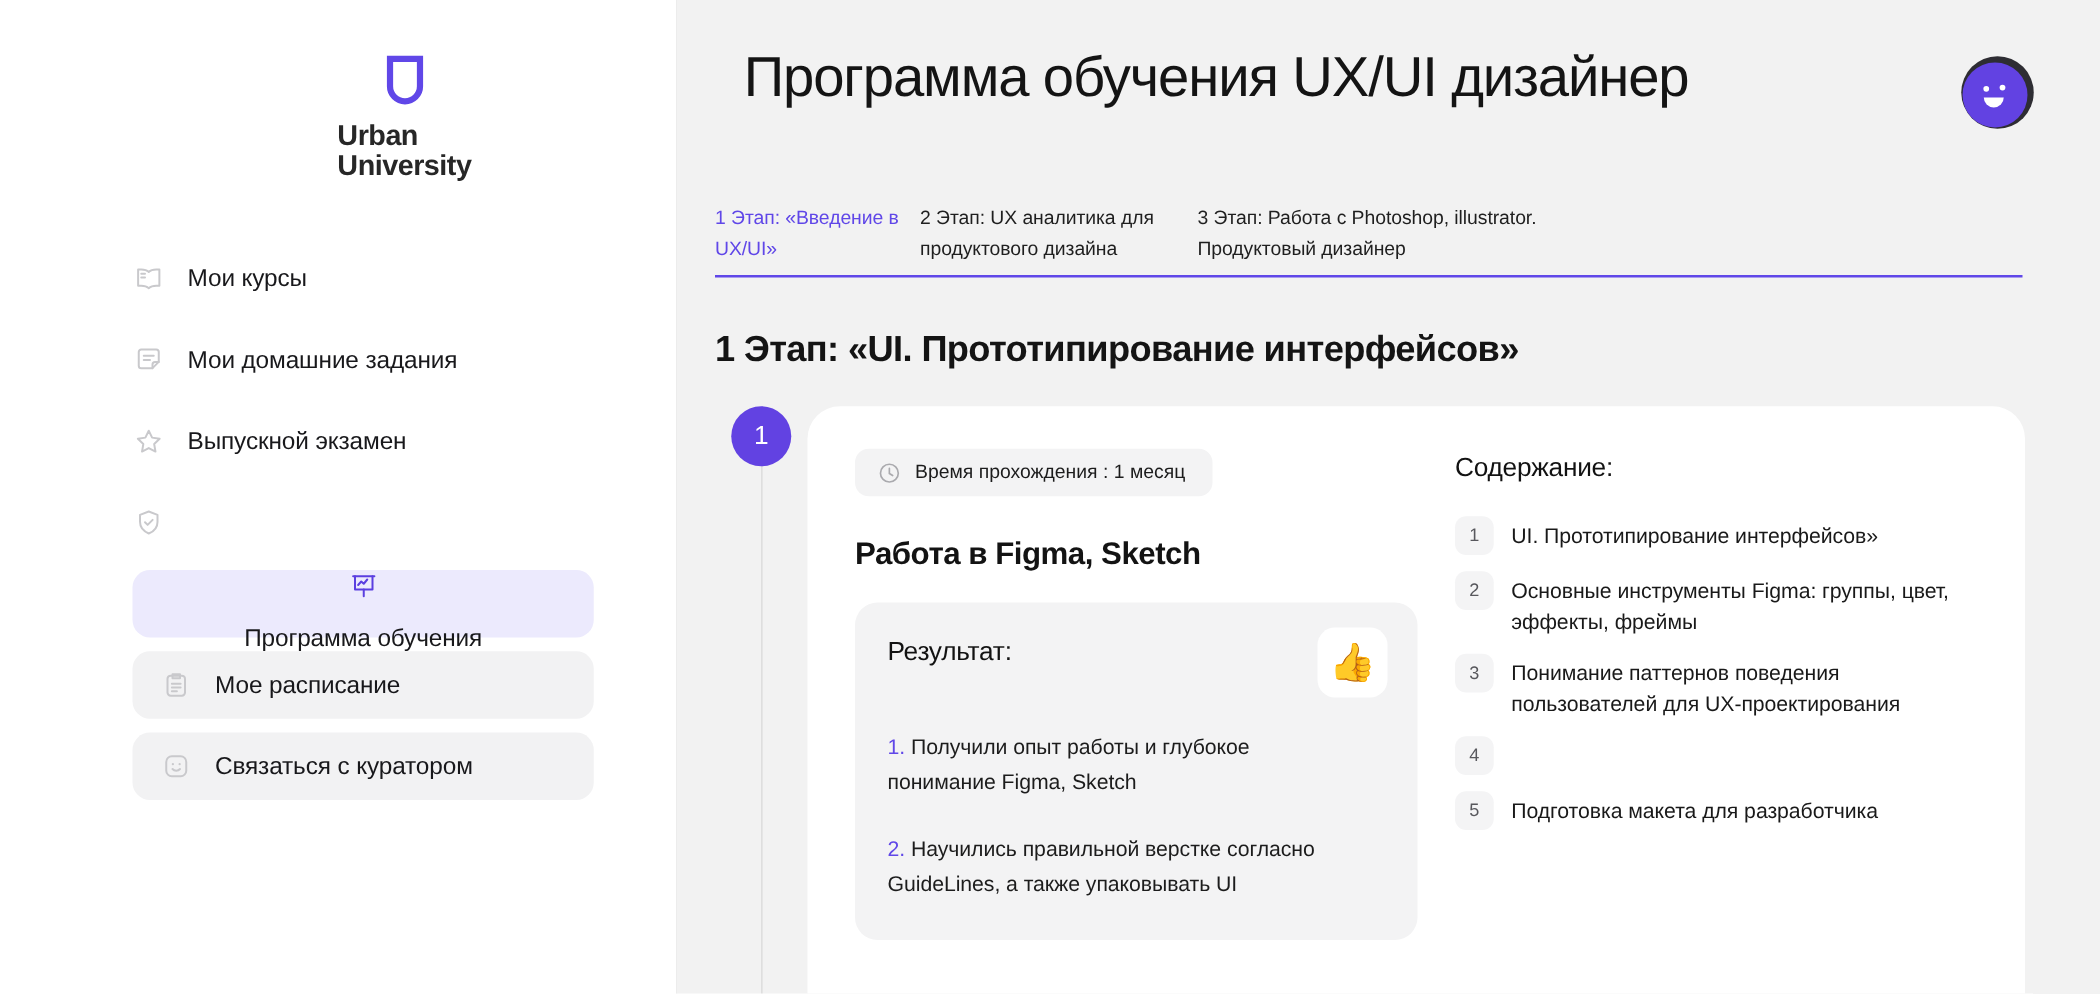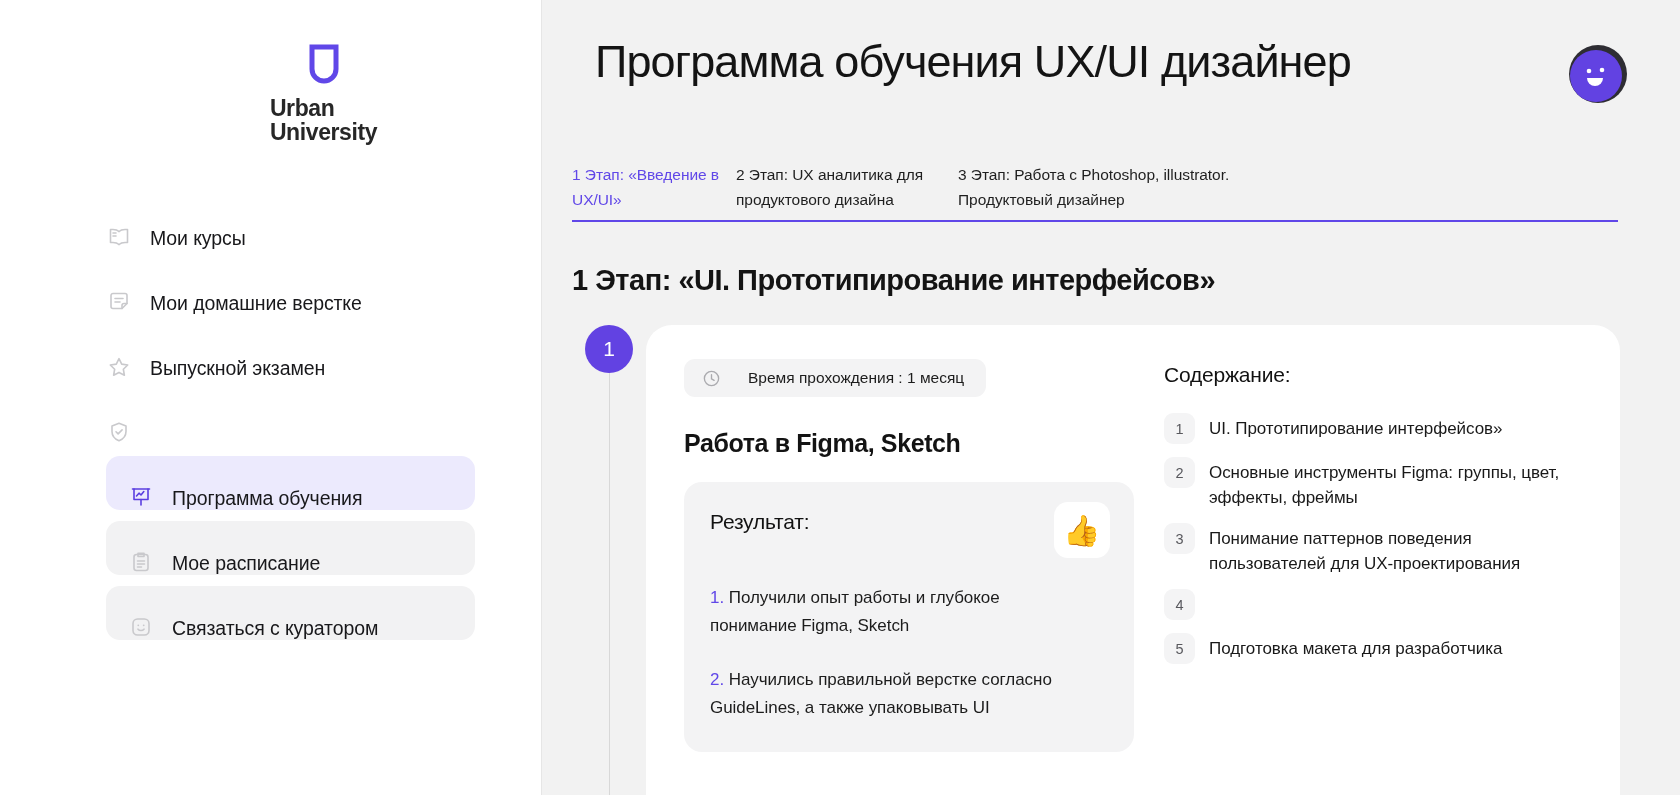--- a/index.html
+++ b/index.html
@@ -36,32 +36,32 @@
     font-weight: bold;
     font-size: 23px;
     line-height: 24px;
     letter-spacing: -0.4px;
     color: #272727;
     white-space: pre-line;
   }
   .menu { margin-top: 52px; padding: 0 66px 0 106px; }
   .menu-item {
     display: flex;
-    align-items: flex-end;
+    align-items: center;
     gap: 18px;
     height: 54px;
     padding: 0 22px;
     margin-bottom: 11px;
     border-radius: 14px;
     cursor: pointer;
     background: transparent;
   }
   .menu-item.plain { padding-left: 0; }
   .menu-item.grey { background: #f2f2f3; }
-  .menu-item.active { background: #eceafd; }
+  .menu-item.active { background: #eceafd; flex-direction: column; }
   .menu-icon {
     width: 26px; height: 26px;
     flex: 0 0 26px;
     display: flex; align-items: center; justify-content: center;
     color: #c9c9cc;
   }
   .menu-item.active .menu-icon { color: #5b3fe0; }
   .menu-label {
     font-size: 19.5px;
     color: #18181b;
@@ -171,21 +171,21 @@
     display: flex;
     gap: 30px;
     min-height: 470px;
   }
   .card-left { width: 450px; flex: 0 0 450px; }
   .card-right { flex: 1 1 auto; padding-top: 4px; }
 
   .time-pill {
     display: inline-flex;
     align-items: center;
-    gap: 27px;
+    gap: 11px;
     background: #f3f3f4;
     border-radius: 11px;
     height: 38px;
     padding: 0 22px 0 18px;
     font-size: 15.5px;
     color: #1c1c1c;
     white-space: nowrap;
   }
   .clock-icon { color: #aaaaae; display: flex; }
 
@@ -291,21 +291,21 @@
       </div>
 
       <div class="menu-item plain">
         <span class="menu-icon">
           <svg width="24" height="24" viewBox="0 0 24 24" fill="none" stroke="currentColor" stroke-width="1.6" stroke-linecap="round" stroke-linejoin="round">
             <path d="M4 5.5a2 2 0 0 1 2-2h12a2 2 0 0 1 2 2v8l-5 5H6a2 2 0 0 1-2-2V5.5z"></path>
             <path d="M20 13.5h-3a2 2 0 0 0-2 2v3"></path>
             <path d="M8 8.5h8M8 12h5"></path>
           </svg>
         </span>
-        <span class="menu-label">Мои домашние верстке</span>
+        <span class="menu-label">Мои домашние задания</span>
       </div>
 
       <div class="menu-item plain">
         <span class="menu-icon">
           <svg width="24" height="24" viewBox="0 0 24 24" fill="none" stroke="currentColor" stroke-width="1.6" stroke-linejoin="round">
             <path d="M12 3.6l2.7 5.5 6 .9-4.35 4.25 1.03 6-5.38-2.83L6.62 20.25l1.03-6L3.3 10l6-.9L12 3.6z"></path>
           </svg>
         </span>
         <span class="menu-label">Выпускной экзамен</span>
       </div>

